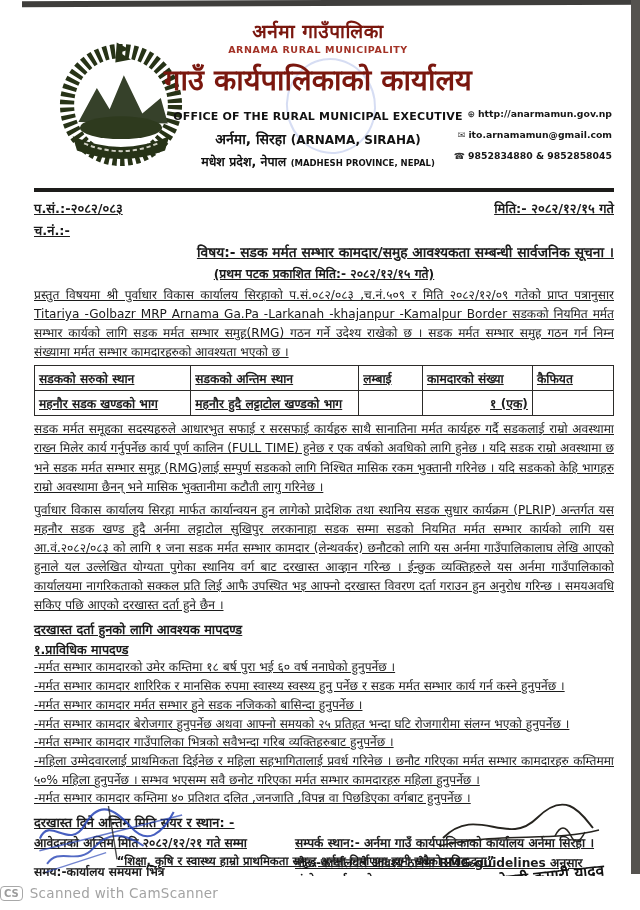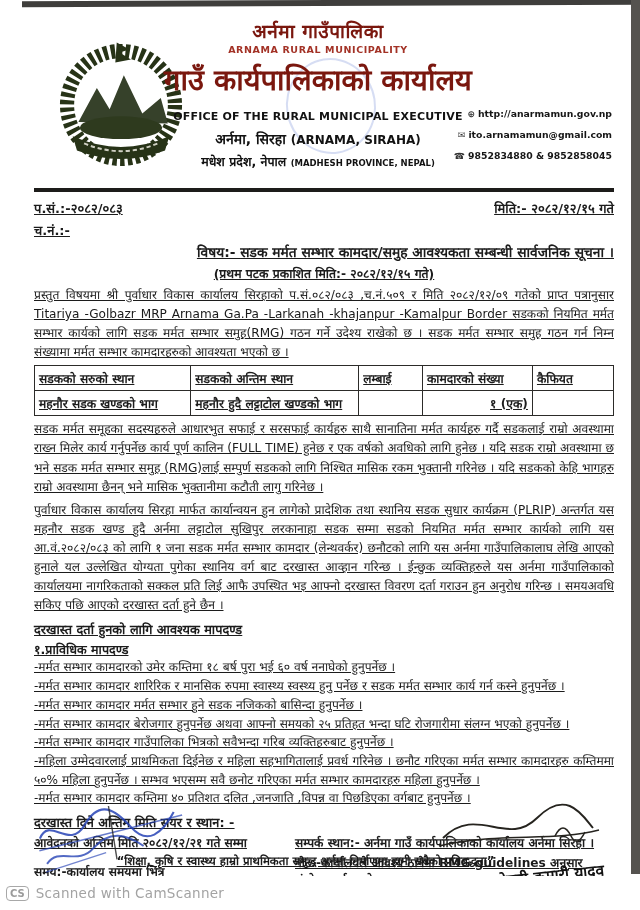--- a/index.html
+++ b/index.html
@@ -61,21 +61,21 @@
   
   .bottom{position:absolute;left:0;right:9px;bottom:0;height:115px;z-index:2;}
   .sig-left{position:absolute;left:34px;bottom:40px;transform:rotate(-7deg);}
   .sig-right{position:absolute;right:28px;bottom:52px;}
   .motto{position:absolute;left:90px;right:110px;bottom:42px;text-align:center;font-size:11.6px;font-weight:bold;text-decoration:underline;color:#1a1a1a;}
   .officer{position:absolute;right:26px;bottom:8px;text-align:center;transform:rotate(-6deg);color:#141414;}
   .officer-name{font-size:15.5px;font-weight:bold;}
   .officer-title{font-size:11.5px;font-weight:bold;margin-top:1px;}
 
   
-  .scanbar{position:absolute;left:0;right:0;bottom:0;height:34px;background:#ffffff;z-index:6;display:flex;align-items:center;padding-left:6px;}
+  .scanbar{position:absolute;left:0;right:0;bottom:0;height:34px;background:#ffffff;z-index:6;display:flex;align-items:center;padding-left:0;}
   .cs-badge{display:inline-block;border:1.6px solid #a8a8a8;border-radius:4px;color:#9b9b9b;font-size:10px;font-weight:bold;padding:1px 3px;margin-right:7px;}
   .scan-text{color:#a3a3a3;font-size:13.5px;letter-spacing:.3px;}
 </style>
 </head>
 <body>
 
 <div class="edge-top"></div>
 <div class="edge-right"></div>
 
 <div class="paper">

